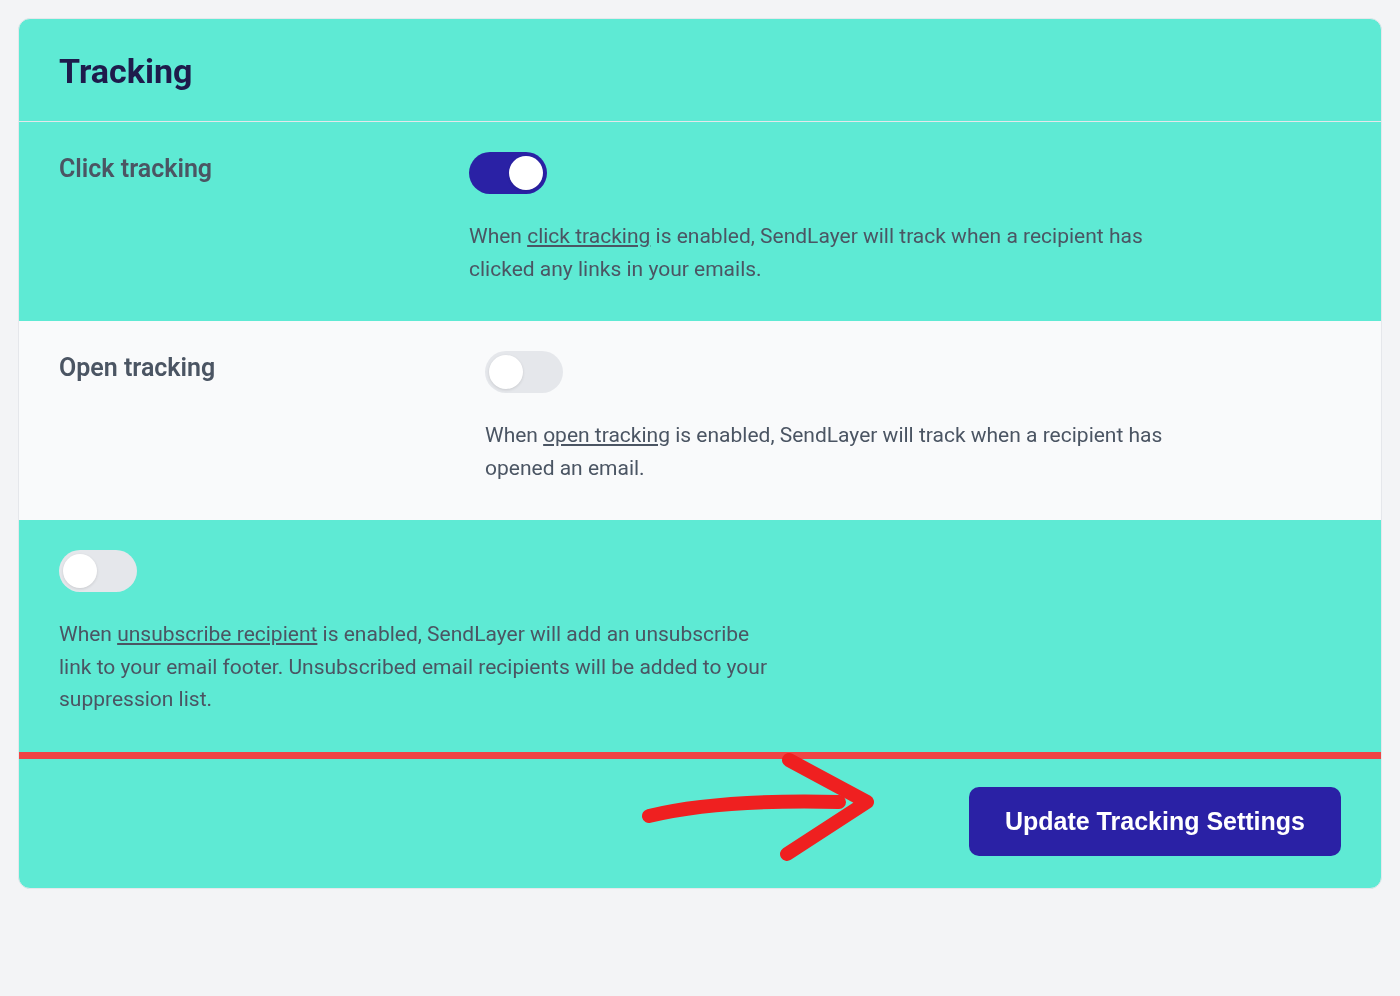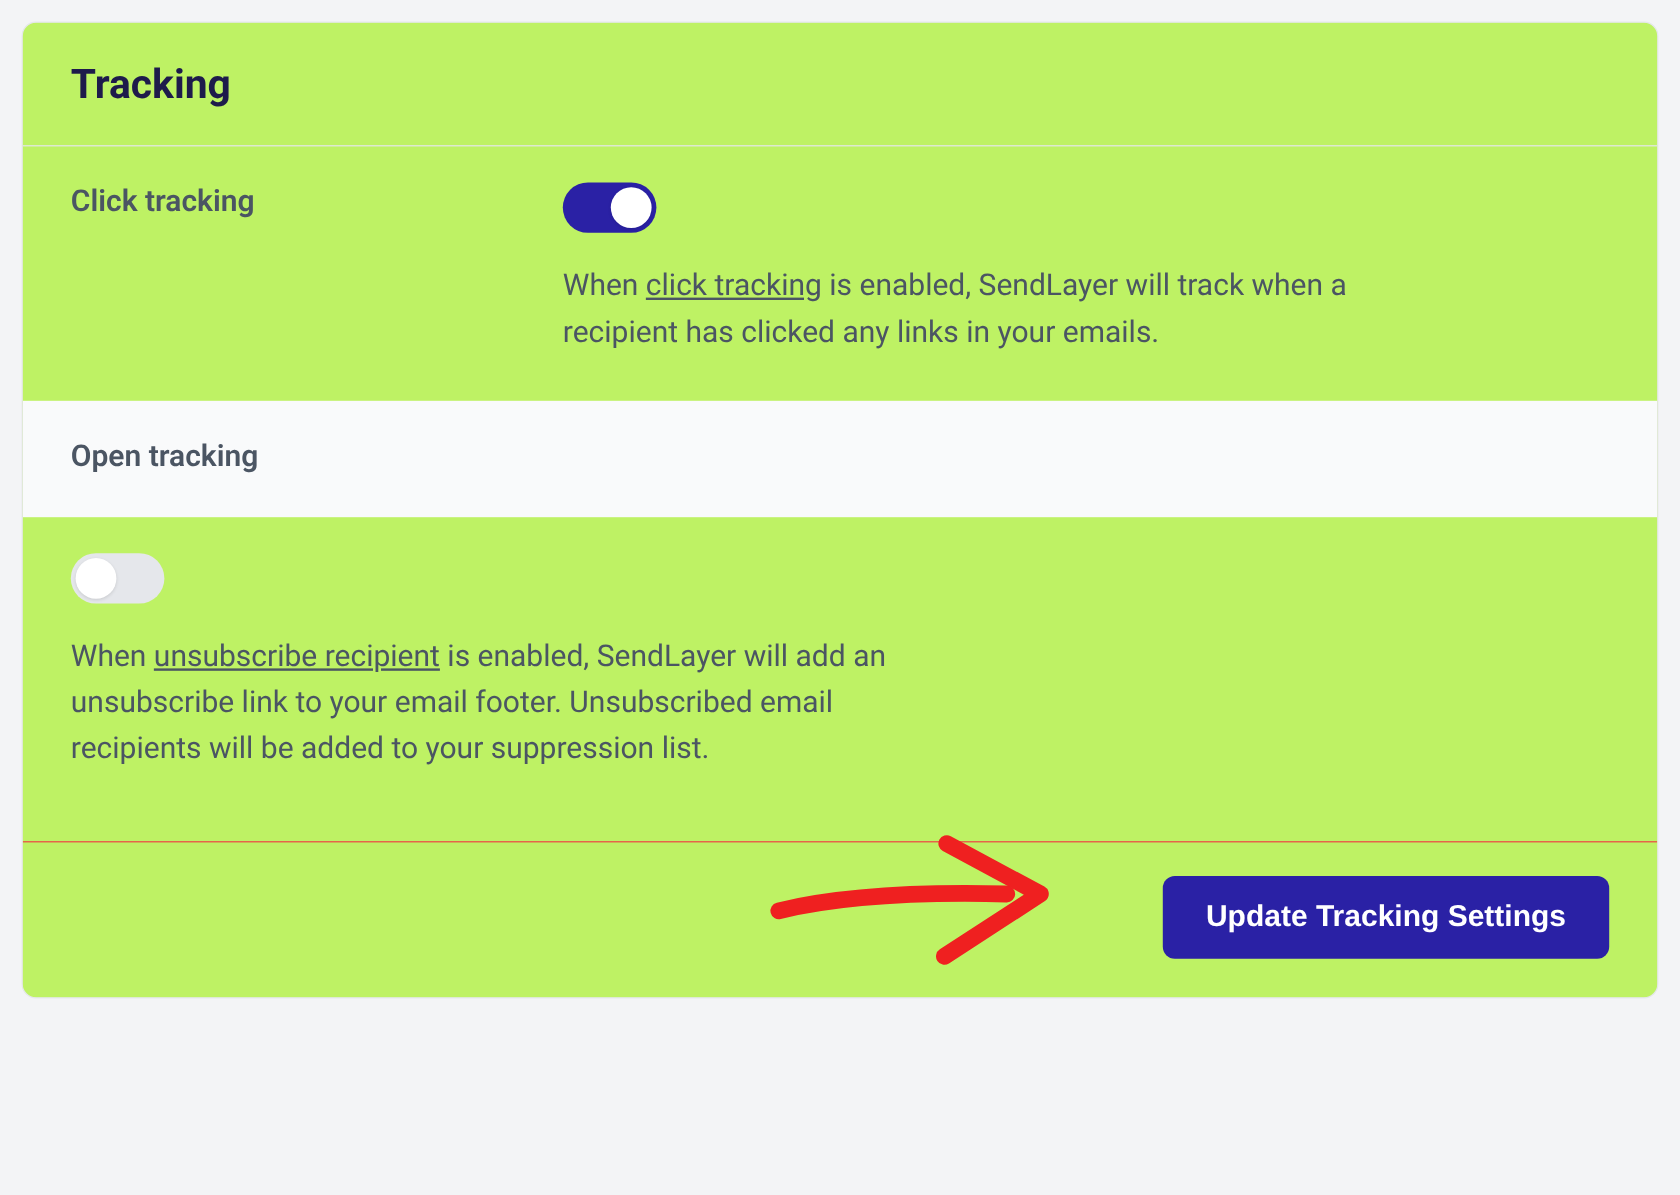--- a/index.html
+++ b/index.html
@@ -4,21 +4,21 @@
 <style>
   * { box-sizing: border-box; margin: 0; padding: 0; }
   body {
     font-family: -apple-system, BlinkMacSystemFont, "Segoe UI", Roboto, Helvetica, Arial, sans-serif;
     background: #f3f4f6;
     width: 1400px;
     height: 996px;
     padding: 18px;
   }
   .card {
-    background: #bef264;
+    background: #5eead4;
     border-radius: 12px;
     border: 1px solid #e5e7eb;
     overflow: hidden;
     position: relative;
   }
   .card-header {
     padding: 32px 40px 30px 40px;
     border-bottom: 1px solid #e5e7eb;
   }
   .card-header h1 {
@@ -65,36 +65,35 @@
     top: 4px;
     width: 34px;
     height: 34px;
     border-radius: 50%;
     background: #ffffff;
     box-shadow: 0 1px 3px rgba(0,0,0,0.12);
   }
   .toggle.on .knob { right: 4px; }
   .toggle.off .knob { left: 4px; }
   .setting-desc {
-    font-size: 25px;
+    font-size: 21px;
     line-height: 1.55;
     color: #4b5563;
     max-width: 720px;
   }
   .setting-desc a {
     color: #4b5563;
     text-decoration: underline;
   }
   .card-footer {
-    border-top: 1px solid #ef4444;
+    border-top: 7px solid #ef4444;
     padding: 28px 40px 32px 40px;
     display: flex;
     justify-content: flex-end;
     position: relative;
-    margin-top: 20px;
   }
   .update-btn {
     background: #2a21a5;
     color: #ffffff;
     font-size: 25px;
     font-weight: 600;
     border: none;
     border-radius: 10px;
     padding: 20px 36px;
     cursor: pointer;
@@ -124,20 +123,28 @@
         <div class="knob"></div>
       </div>
       <p class="setting-desc">
         <span>When </span><a href="#">click tracking</a><span> is enabled, SendLayer will track when a recipient has clicked any links in your emails.</span>
       </p>
     </div>
   </div>
 
   <div class="setting-row alt">
     <div class="setting-label">Open tracking</div>
+    <div class="setting-body">
+      <div class="toggle off">
+        <div class="knob"></div>
+      </div>
+      <p class="setting-desc">
+        <span>When </span><a href="#">open tracking</a><span> is enabled, SendLayer will track when a recipient has opened an email.</span>
+      </p>
+    </div>
   </div>
 
   <div class="setting-row">
     <div class="setting-body">
       <div class="toggle off">
         <div class="knob"></div>
       </div>
       <p class="setting-desc">
         <span>When </span><a href="#">unsubscribe recipient</a><span> is enabled, SendLayer will add an unsubscribe link to your email footer. Unsubscribed email recipients will be added to your suppression list.</span>
       </p>

